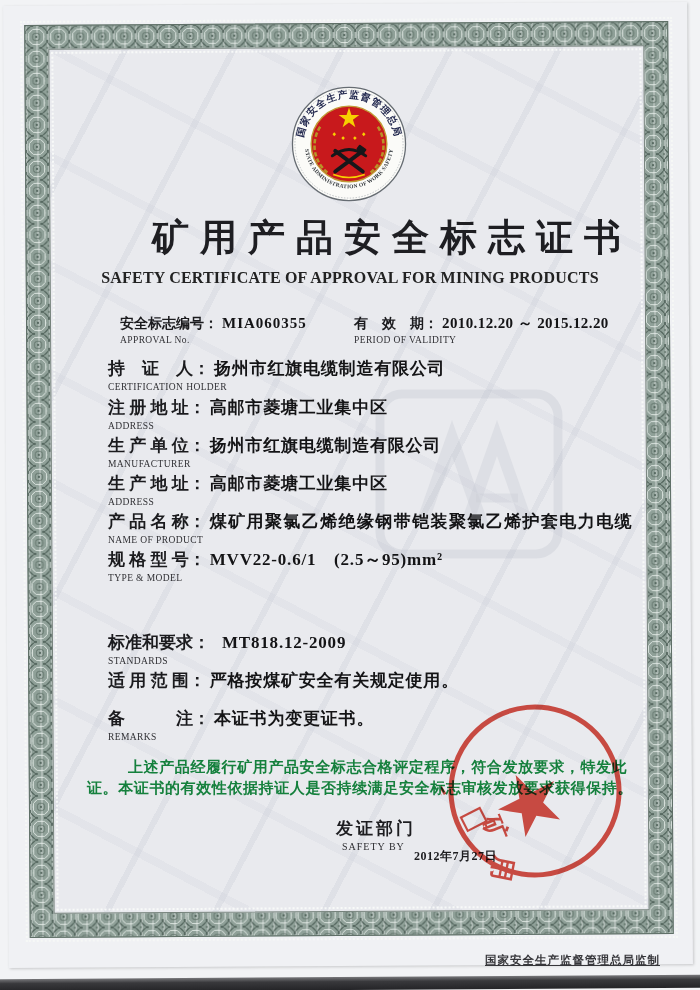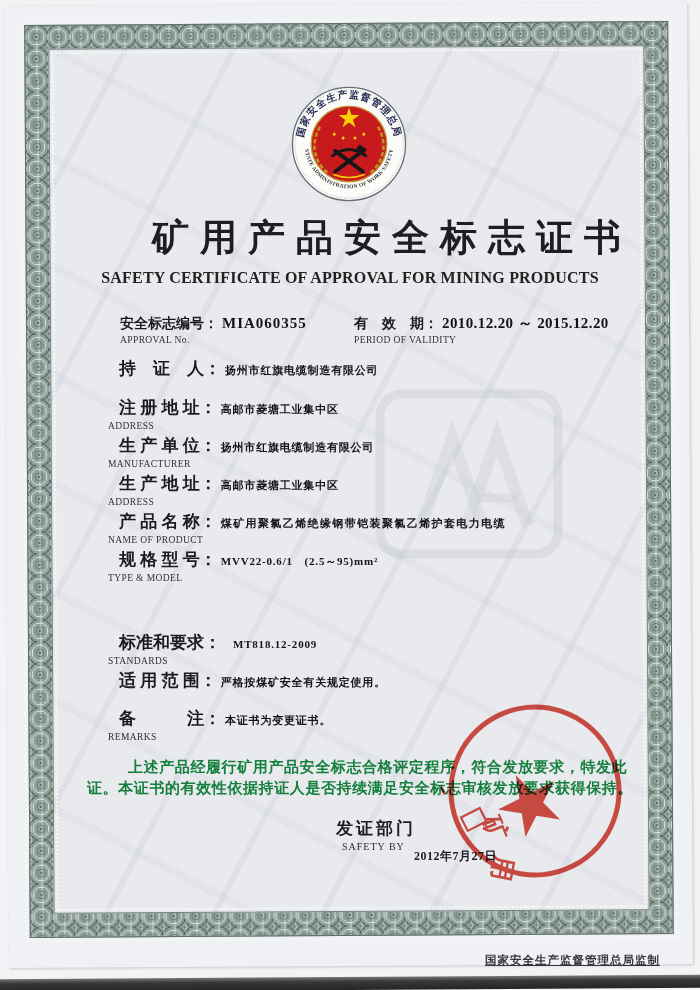--- a/index.html
+++ b/index.html
@@ -47,32 +47,32 @@
   .content{position:absolute;left:0;top:0;width:700px;height:990px;z-index:3;}
 
   .emblem{position:absolute;left:290px;top:85px;width:118px;height:118px;}
 
   .title-zh{position:absolute;left:0;top:213px;width:632px;text-align:right;
     font-size:37px;font-weight:700;letter-spacing:11px;text-indent:11px;color:#1e1e22;}
   .title-en{position:absolute;left:0;top:269px;width:700px;text-align:center;
     font-size:16px;font-weight:700;letter-spacing:.2px;color:#222;}
 
   .lbl{font-size:16px;font-weight:700;color:#1b1b1e;}
-  .val{font-size:11px;font-weight:700;color:#141416;letter-spacing:.8px;}
+  .val{font-size:17px;font-weight:700;color:#141416;letter-spacing:.8px;}
   .sub{font-size:9.5px;font-weight:400;color:#303034;letter-spacing:.4px;margin-top:2px;font-family:"Liberation Serif","DejaVu Serif",serif;}
 
   .hdr-approval{position:absolute;left:120px;top:314px;}
   .hdr-approval .lbl{font-size:14px;}
   .hdr-approval .val{font-size:15px;letter-spacing:1px;margin-top:48px;}
   .hdr-validity{position:absolute;left:354px;top:314px;}
   .hdr-validity .lbl{font-size:14px;}
   .hdr-validity .val{font-size:15px;letter-spacing:.4px;}
 
   .row{position:absolute;left:108px;white-space:nowrap;}
-  .row .lbl{font-size:17px;margin-left:11px;}
+  .row .lbl{font-size:17px;}
 
   .statement-line{position:absolute;font-size:15px;font-weight:700;letter-spacing:.6px;color:#15803d;white-space:nowrap;}
 
   .issued-zh{position:absolute;left:336px;top:817px;font-size:17px;font-weight:700;letter-spacing:3px;}
   .issued-en{position:absolute;left:342px;top:841px;font-size:10px;letter-spacing:1px;color:#2c2c30;}
   .issued-date{position:absolute;left:414px;top:848px;font-size:12px;font-weight:700;letter-spacing:.5px;}
 
   .footer-note{position:absolute;right:40px;top:953px;font-size:11.5px;font-weight:700;letter-spacing:1px;color:#36363a;text-decoration:underline;}
 
   .seal{position:absolute;left:441px;top:697px;width:188px;height:188px;z-index:5;
@@ -144,20 +144,21 @@
     </div>
     <div class="hdr-validity">
       <span class="lbl">有　效　期：</span>
       <span class="val">2010.12.20 ～ 2015.12.20</span>
       <div class="sub">PERIOD OF VALIDITY</div>
     </div>
 
     <div class="row" style="top:357px">
       <span class="lbl">持　证　人：</span>
       <span class="val">扬州市红旗电缆制造有限公司</span>
+      <div class="sub">CERTIFICATION HOLDER</div>
     </div>
     <div class="row" style="top:396px">
       <span class="lbl">注 册 地 址：</span>
       <span class="val">高邮市菱塘工业集中区</span>
       <div class="sub">ADDRESS</div>
     </div>
     <div class="row" style="top:434px">
       <span class="lbl">生 产 单 位：</span>
       <span class="val">扬州市红旗电缆制造有限公司</span>
       <div class="sub">MANUFACTURER</div>

